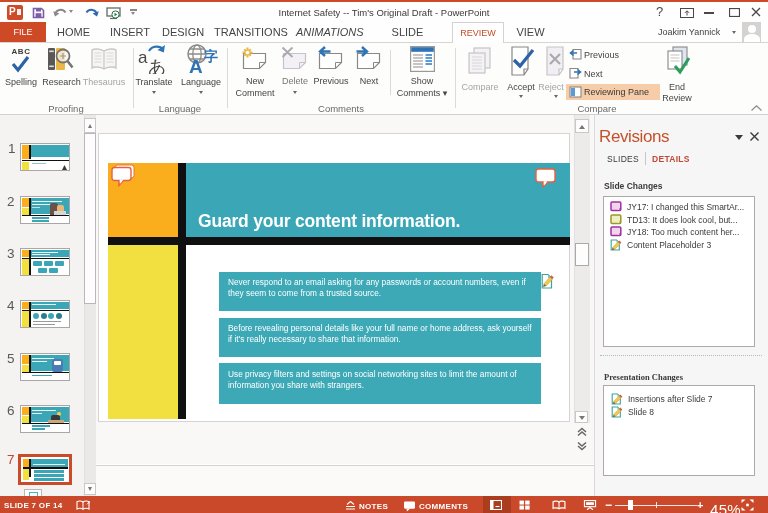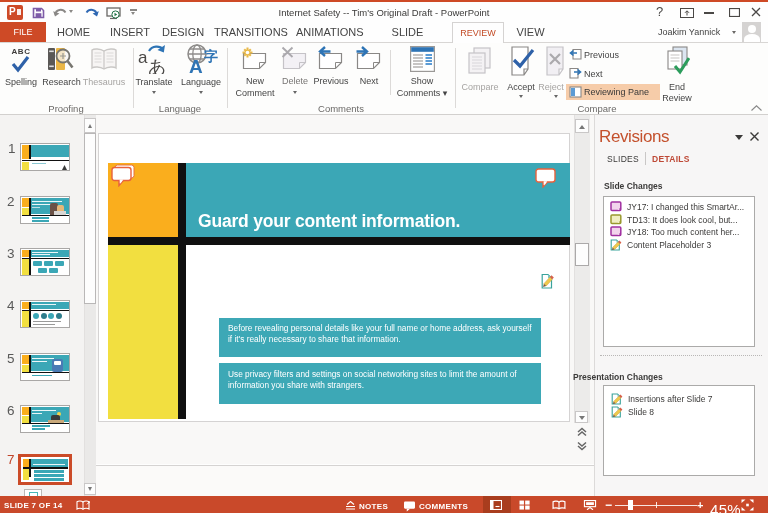--- a/index.html
+++ b/index.html
@@ -67,21 +67,21 @@
     <path d="M1 1 L9 9 M9 1 L1 9" stroke="#4A4846" stroke-width="1.3"></path>
   </svg>
 
   <div id="tabrow" class="abs" style="left:0;top:22px;width:768px;height:20px;background:#FEFEFE;"></div>
   <div class="abs" style="left:0;top:42px;width:768px;height:1px;background:#D8D6D4;"></div>
   <div class="abs" style="left:0;top:22px;width:46px;height:20px;background:#CE4A26;color:#fff;font-size:9px;text-align:center;line-height:20px;">FILE</div>
   <div class="abs tab" style="left:56px;top:22px;width:35px;">HOME</div>
   <div class="abs tab" style="left:109px;top:22px;width:42px;">INSERT</div>
   <div class="abs tab" style="left:162px;top:22px;width:42px;">DESIGN</div>
   <div class="abs tab" style="left:214px;top:22px;width:71px;">TRANSITIONS</div>
-  <div class="abs tab" style="left:296px;top:22px;width:66px;">ANIMATIONS</div>
+  <div class="abs tab" style="left:296px;top:22px;width:66px;font-style:italic;">ANIMATIONS</div>
   <div class="abs tab" style="left:373px;top:22px;width:69px;">SLIDE SHOW</div>
   <div class="abs" style="left:452px;top:22px;width:52px;height:21px;background:#FEFEFE;border:1px solid #D5D3D2;border-bottom:none;color:#C34C27;font-size:9px;text-align:center;line-height:20px;z-index:3;">REVIEW</div>
   <div class="abs tab" style="left:512px;top:22px;width:37px;">VIEW</div>
   <div class="abs" style="left:658px;top:27px;width:74px;font-size:9px;color:#444;">Joakim Yannick</div>
   <div class="abs" style="left:732px;top:31px;width:0;height:0;border-left:2.5px solid transparent;border-right:2.5px solid transparent;border-top:3.5px solid #6A6866;"></div>
   <div class="abs" style="left:742px;top:22px;width:19px;height:20px;background:#D5D3D2;overflow:hidden;">
     <div style="position:absolute;left:5.5px;top:3px;width:8px;height:8px;border-radius:50%;background:#fff;"></div>
     <div style="position:absolute;left:1.5px;top:12px;width:16px;height:10px;border-radius:50% 50% 0 0;background:#fff;"></div>
   </div>
 
@@ -351,20 +351,21 @@
     </svg>
 
     <svg class="abs" style="left:442px;top:139px;" width="14" height="17" viewBox="0 0 14 17">
       <path d="M1.2 1.5 H7 L10.5 5 V15 H1.2 Z" fill="#fff" stroke="#3AA39B" stroke-width="1.2"></path>
       <path d="M7 1.5 V5 H10.5 Z" fill="#7FC4BE"></path>
       <path d="M9 4 L11.3 6.3 L5.2 13 L2.9 10.7 Z" fill="#EFC94C" stroke="#C9A23C" stroke-width="0.5"></path>
       <path d="M10.5 2.3 L12.8 4.6 L11.3 6.3 L9 4 Z" fill="#D9604A"></path>
       <path d="M2.9 10.7 L5.2 13 L2.1 13.9 Z" fill="#7A5A3A"></path>
     </svg>
 
+    <div class="abs" style="left:120px;top:138px;width:322px;height:39px;background:#3DA8B6;color:#fff;font-size:8.3px;line-height:11.4px;padding:5px 8px 0 9px;">Never respond to an email asking for any passwords or account numbers, even if<br>they seem to come from a trusted source.</div>
     <div class="abs" style="left:120px;top:184px;width:322px;height:39px;background:#3DA8B6;color:#fff;font-size:8.3px;line-height:11.4px;padding:5px 8px 0 9px;">Before revealing personal details like your full name or home address, ask yourself<br>if it's really necessary to share that information.</div>
     <div class="abs" style="left:120px;top:229px;width:322px;height:41px;background:#3DA8B6;color:#fff;font-size:8.3px;line-height:11.4px;padding:6px 8px 0 9px;">Use privacy filters and settings on social networking sites to limit the amount of<br>information you share with strangers.</div>
   </div>
 
   <div class="abs" style="left:574px;top:115px;width:16px;height:308px;background:#ECEBEA;border-left:1px solid #E2E0DF;"></div>
   <div class="abs" style="left:574.5px;top:119px;width:14px;height:14px;background:#FDFDFD;border:1px solid #C9C7C7;"></div>
   <div class="abs" style="left:578.5px;top:124.5px;width:0;height:0;border-left:3px solid transparent;border-right:3px solid transparent;border-bottom:4px solid #777;"></div>
   <div class="abs" style="left:574.5px;top:243px;width:14px;height:23px;background:#FDFDFD;border:1px solid #ABA9A9;"></div>
   <div class="abs" style="left:575px;top:411px;width:13px;height:12px;background:#FDFDFD;border:1px solid #C9C7C7;"></div>
   <div class="abs" style="left:578.5px;top:415.5px;width:0;height:0;border-left:3px solid transparent;border-right:3px solid transparent;border-top:4px solid #777;"></div>
@@ -408,21 +409,21 @@
   <div class="rvtxt" style="left:627px;top:227px;">JY18: Too much content her...</div>
   <svg class="abs" style="left:610px;top:238.5px;" width="12" height="12" viewBox="0 0 12 12">
     <path d="M1.2 1 H6.5 L9.3 3.7 V11 H1.2 Z" fill="#fff" stroke="#3AA39B" stroke-width="1.1"></path>
     <path d="M6.5 1 V3.7 H9.3 Z" fill="#7FC4BE"></path>
     <path d="M8.1 2.9 L10.1 4.9 L4.6 10.4 L2.6 8.4 Z" fill="#EFC94C" stroke="#C9A23C" stroke-width="0.5"></path>
     <path d="M9.4 1.6 L11.4 3.6 L10.1 4.9 L8.1 2.9 Z" fill="#D9604A"></path>
     <path d="M2.6 8.4 L4.6 10.4 L1.9 11.1 Z" fill="#7A5A3A"></path>
   </svg>
   <div class="rvtxt" style="left:627px;top:239.5px;">Content Placeholder 3</div>
   <div class="abs" style="left:600px;top:355px;width:162px;height:0;border-top:1px dotted #B9B7B6;"></div>
-  <div class="rvtxt" style="left:573px;top:371.5px;font-weight:bold;">Presentation Changes</div>
+  <div class="rvtxt" style="left:604px;top:371.5px;font-weight:bold;font-family:Liberation Serif, serif;">Presentation Changes</div>
   <div class="abs" style="left:603px;top:385px;width:152px;height:91px;background:#fff;border:1px solid #ABAAA9;"></div>
   <svg class="abs" style="left:611px;top:392.5px;" width="12" height="12" viewBox="0 0 12 12">
     <path d="M1.2 1 H6.5 L9.3 3.7 V11 H1.2 Z" fill="#fff" stroke="#3AA39B" stroke-width="1.1"></path>
     <path d="M6.5 1 V3.7 H9.3 Z" fill="#7FC4BE"></path>
     <path d="M8.1 2.9 L10.1 4.9 L4.6 10.4 L2.6 8.4 Z" fill="#EFC94C" stroke="#C9A23C" stroke-width="0.5"></path>
     <path d="M9.4 1.6 L11.4 3.6 L10.1 4.9 L8.1 2.9 Z" fill="#D9604A"></path>
     <path d="M2.6 8.4 L4.6 10.4 L1.9 11.1 Z" fill="#7A5A3A"></path>
   </svg>
   <div class="rvtxt" style="left:628px;top:394px;">Insertions after Slide 7</div>
   <svg class="abs" style="left:611px;top:405.5px;" width="12" height="12" viewBox="0 0 12 12">

